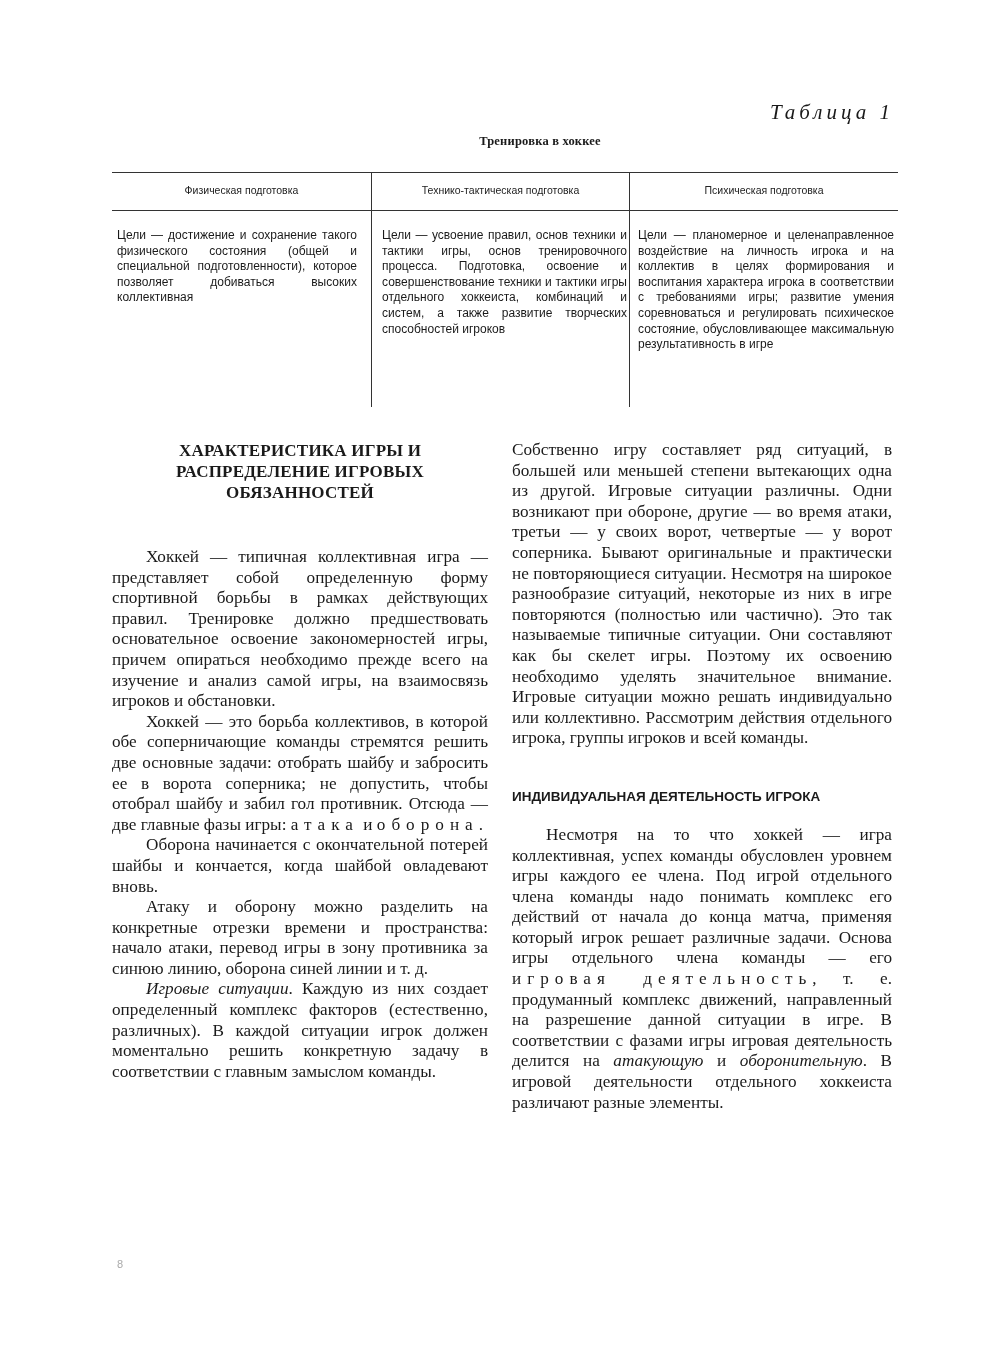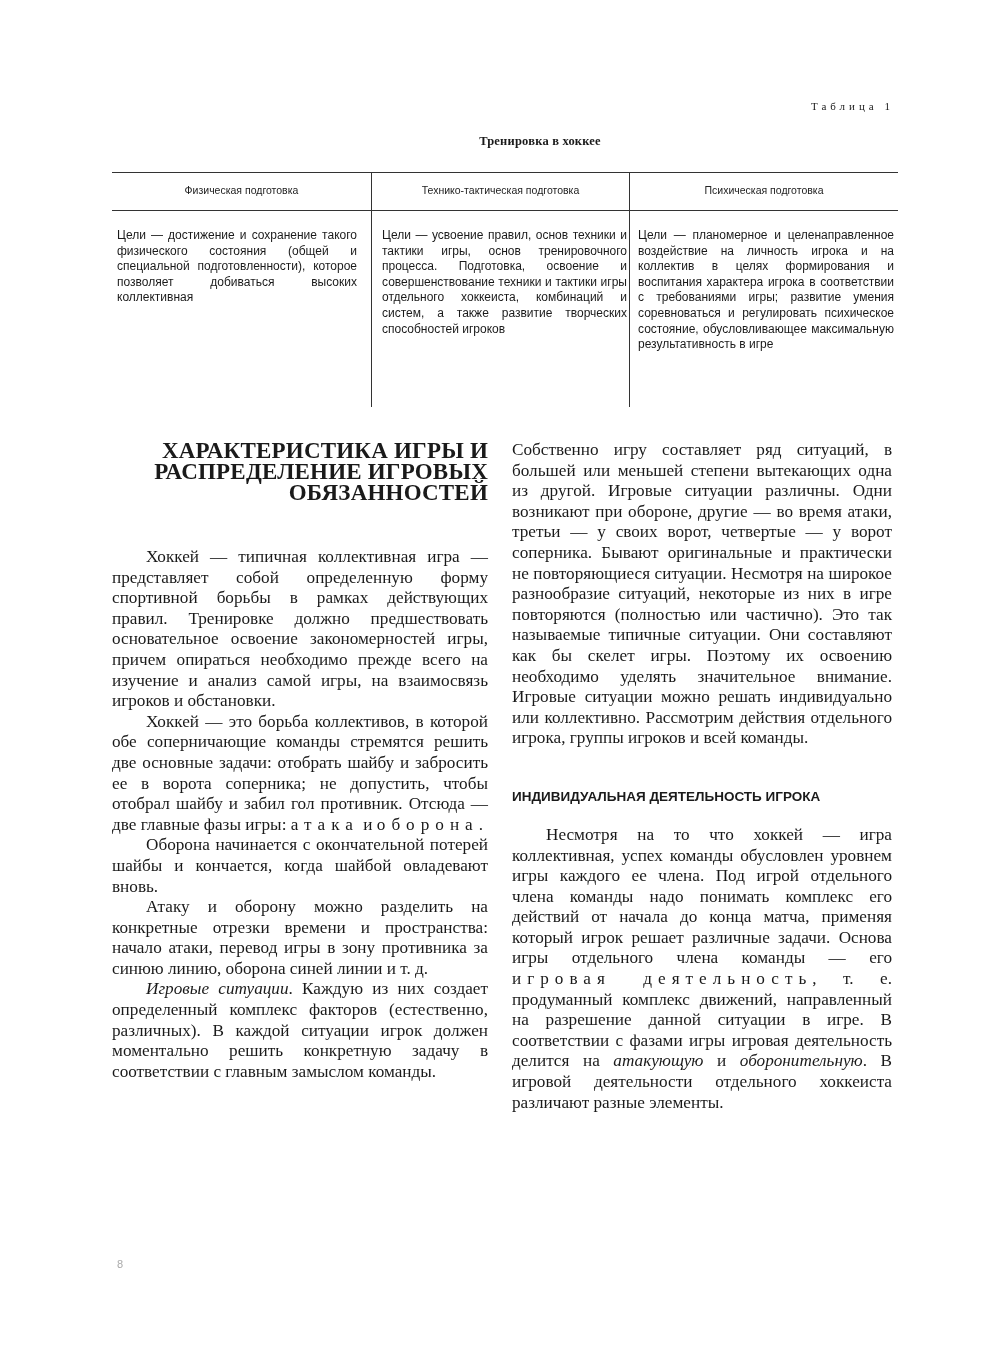--- a/index.html
+++ b/index.html
@@ -2,21 +2,21 @@
 <html><head>
   <meta charset="utf-8">
   <style>
     html, body { margin: 0; padding: 0; background: #ffffff; }
     body {
       width: 1000px; height: 1365px; position: relative; overflow: hidden;
       font-family: "Liberation Serif", "DejaVu Serif", serif; color: #1a1a1a;
     }
     .table-label {
       position: absolute; top: 100px; right: 106px;
-      font-size: 11px; letter-spacing: 4px;
+      font-size: 21px; letter-spacing: 4px; font-style: italic;
     }
     .table-title {
       position: absolute; top: 134px; left: 0; width: 1000px; text-align: center;
       font-family: "Liberation Serif", serif; font-weight: bold; font-size: 12.5px; letter-spacing: 0.2px; padding-left: 40px;
     }
     .table {
       position: absolute; top: 172px; left: 112px; width: 786px; height: 235px;
     }
     .table .topline { position: absolute; left: 0; right: 0; top: 0; border-top: 1px solid #333; }
     .table .headline { position: absolute; left: 0; right: 0; top: 38px; border-top: 1px solid #333; }
@@ -38,21 +38,21 @@
     .td.c2 { left: 270px; width: 245px; }
     .td.c3 { left: 526px; width: 256px; }
 
     .col { position: absolute; font-size: 17.2px; line-height: 20.6px; text-align: justify; }
     .col.left { left: 112px; width: 376px; top: 440px; }
     .col.right { left: 512px; width: 380px; top: 440px; }
     .col p { margin: 0; text-indent: 0; }
     .col p.indent { text-indent: 34px; }
     h1.section {
       margin: 0 0 44px 0; font-family: "Liberation Serif", serif; font-weight: bold;
-      font-size: 23px; line-height: 21px; text-align: right; letter-spacing: 0.2px;
+      font-size: 17px; line-height: 21px; text-align: center; letter-spacing: 0.2px;
     }
     h2.subsection {
       margin: 40px 0 20px 0; font-family: Liberation Sans, sans-serif; font-weight: bold;
       font-size: 13.5px; line-height: 16px; text-align: left;
     }
     .spaced { letter-spacing: 6px; }
     em { font-style: italic; }
     .page-num {
       position: absolute; left: 117px; top: 1258px; font-size: 11px; color: #aaa;
       font-family: "Liberation Sans", sans-serif;

